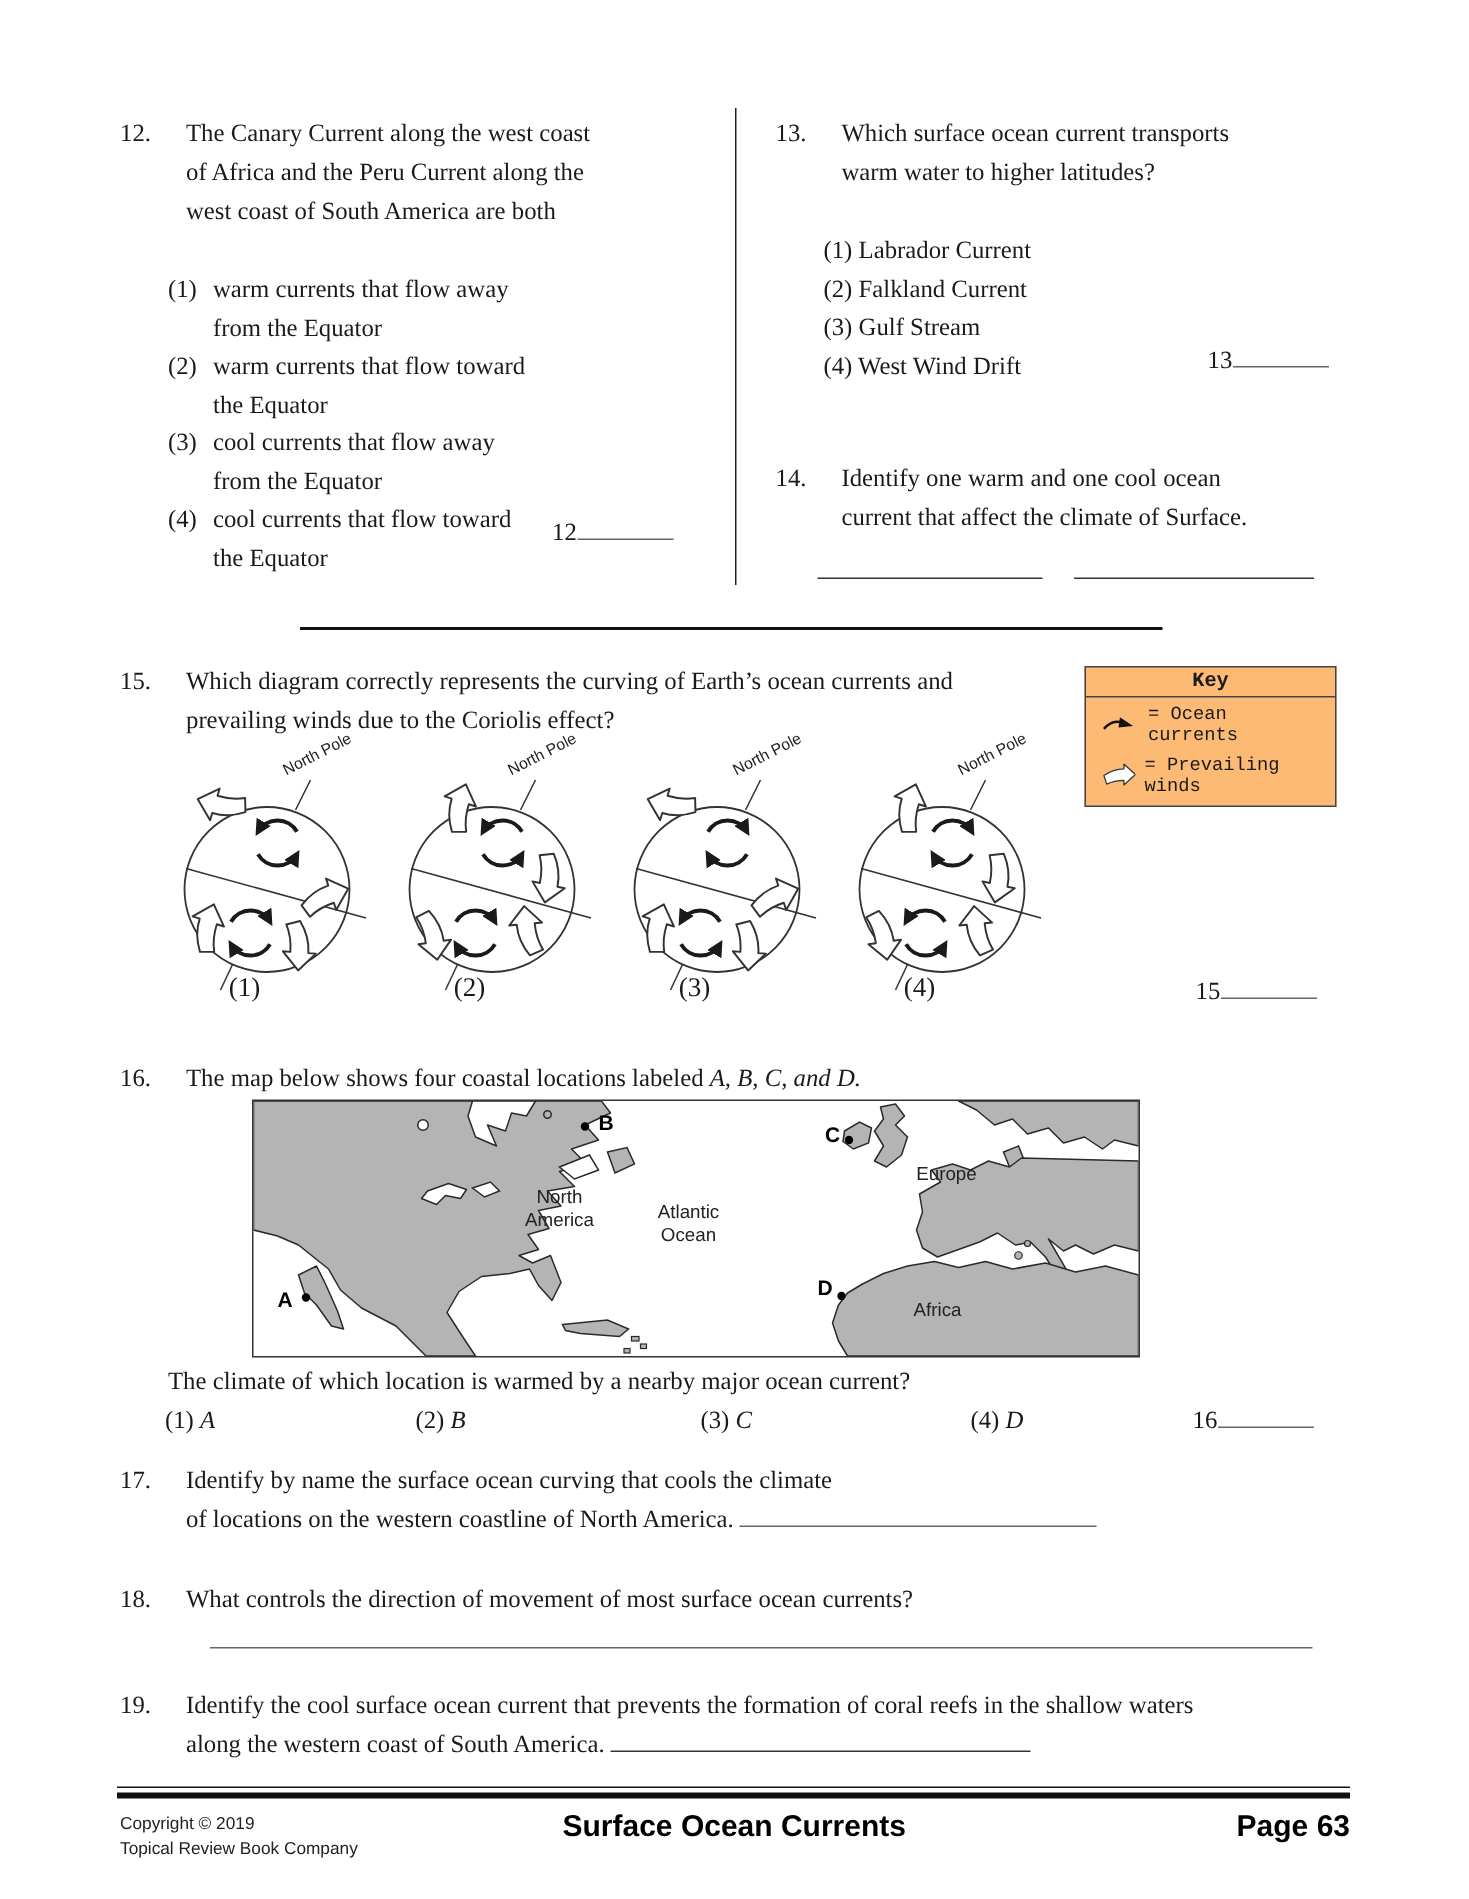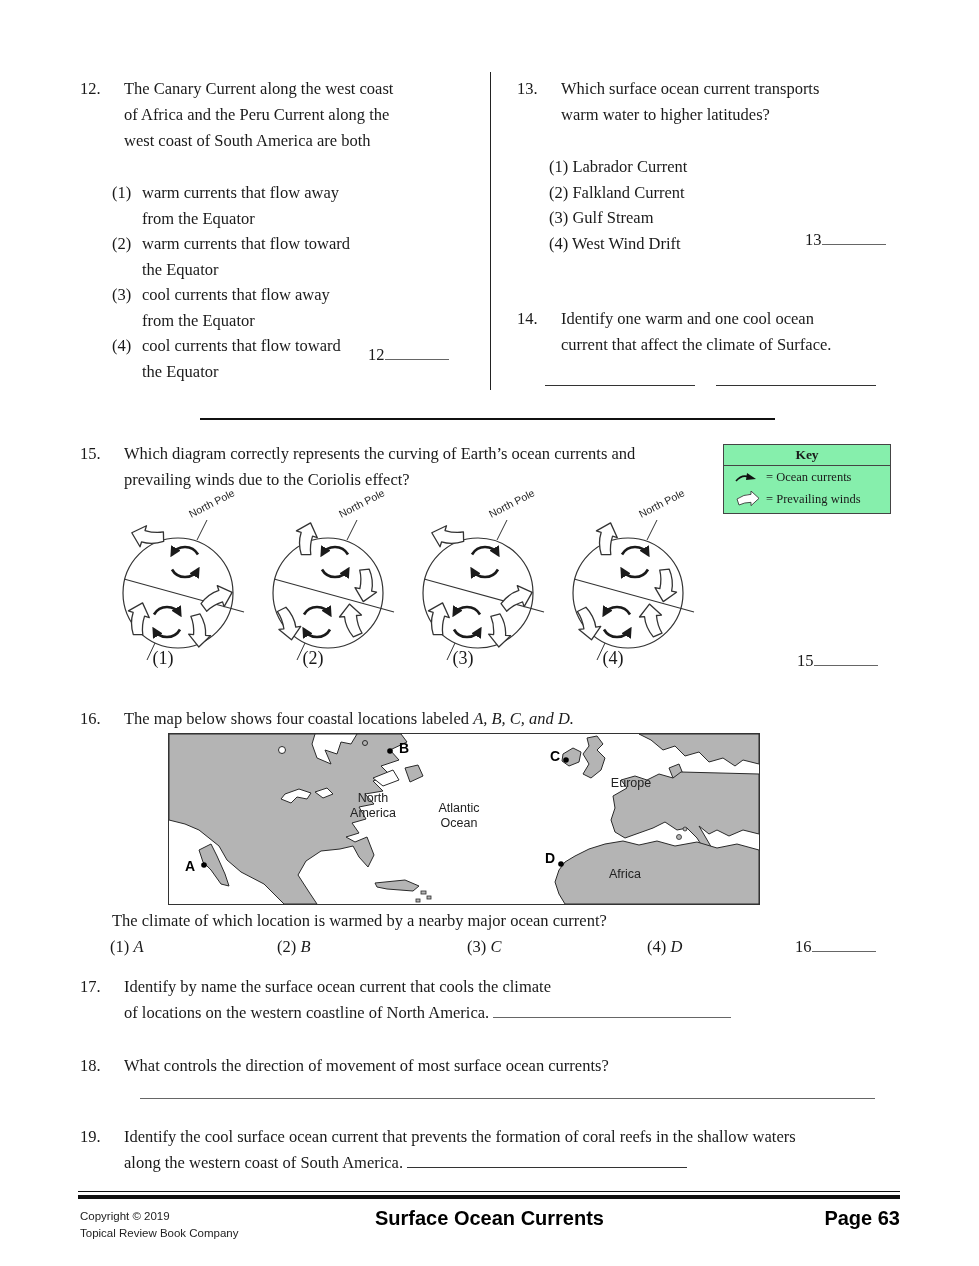--- a/index.html
+++ b/index.html
@@ -12,21 +12,21 @@
   .choice{position:relative;margin-left:32px;line-height:25.5px;}
   .cmark{display:inline-block;width:30px;}
   .cline2{margin-left:30px;line-height:25.5px;}
   .blank{display:inline-block;border-bottom:1.2px solid #666;height:1px;vertical-align:baseline;}
   .blank.dark{border-bottom-color:#333;}
   .ansfield{white-space:nowrap;}
   .vdivider{width:1.4px;background:#222;}
   .hdivider{height:2px;background:#111;}
   .ital{font-style:italic;}
   
-  .keybox{border:1.2px solid #444;background:#86efac;font-family:Liberation Serif, serif;}
+  .keybox{border:1.2px solid #444;background:#fdba74;font-family:Liberation Mono, monospace;}
   .keytitle{text-align:center;font-weight:bold;font-size:13.5px;border-bottom:1.2px solid #444;padding:2px 0;}
   .keyrow{display:flex;align-items:center;gap:6px;padding:4px 8px 2px 10px;font-size:12.5px;}
   
   .globe{position:absolute;width:150px;height:190px;}
   .northpole{position:absolute;left:84px;top:2px;font-family:"Liberation Sans",sans-serif;
              font-size:10.5px;line-height:11px;transform:rotate(-27deg);color:#222;}
   .dlabel{position:absolute;left:36px;top:152px;font-size:18px;width:48px;text-align:center;}
   
   .mapbox{border:1.2px solid #333;background:#fff;}
   .maplabel{position:absolute;font-family:"Liberation Sans",sans-serif;font-size:12.5px;color:#222;
@@ -275,21 +275,21 @@
   </div>
   <div class="abs" style="left:647px;top:937px;">
     <span>(4)</span> <span class="ital">D</span>
   </div>
   <div class="abs ansfield" style="left:795px;top:937px;">
     <span>16</span><span class="blank" style="width:64px"></span>
   </div>
 
   <div class="abs qblock" style="left:80px;top:974px;width:820px;">
     <span class="qnum">17.</span>
-    <div class="qtext">Identify by name the surface ocean current that cools the climate</div>
+    <div class="qtext">Identify by name the surface ocean curving that cools the climate</div>
     <div class="qtext"><span>of locations on the western coastline of North America.</span> <span class="blank" style="width:238px"></span></div>
   </div>
 
   <div class="abs qblock" style="left:80px;top:1053px;width:840px;">
     <span class="qnum">18.</span>
     <div class="qtext">What controls the direction of movement of most surface ocean currents?</div>
   </div>
   <span class="abs blank" style="left:140px;top:1097px;width:735px;"></span>
 
   <div class="abs qblock" style="left:80px;top:1124px;width:860px;">

